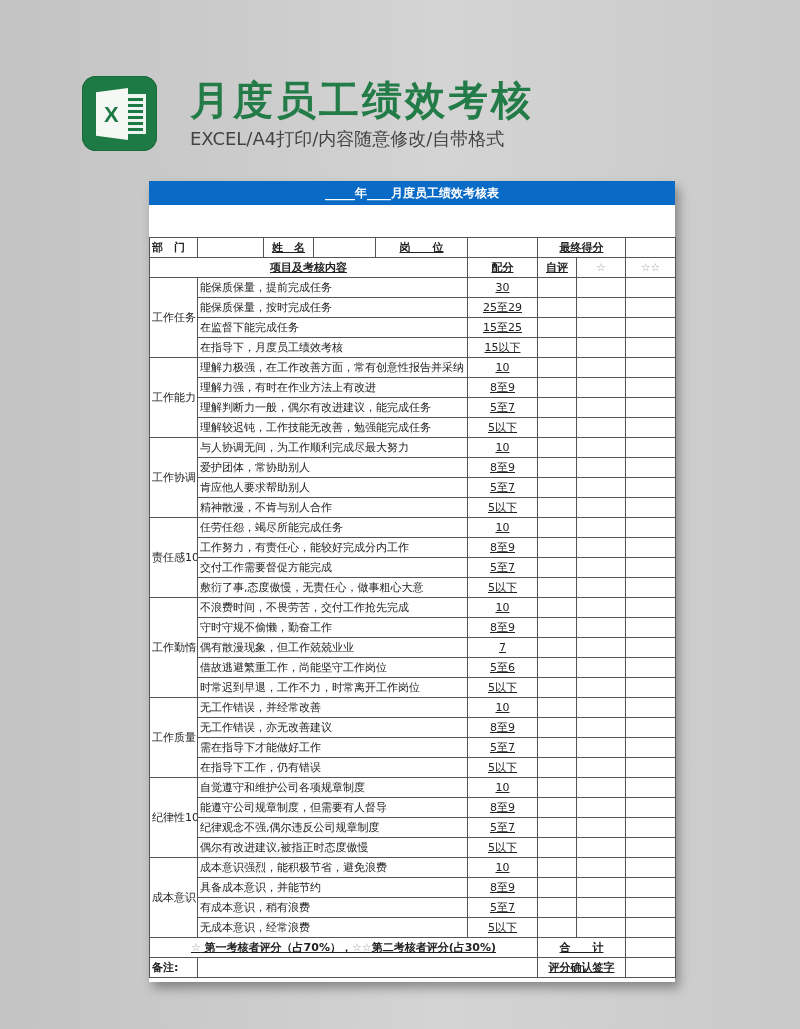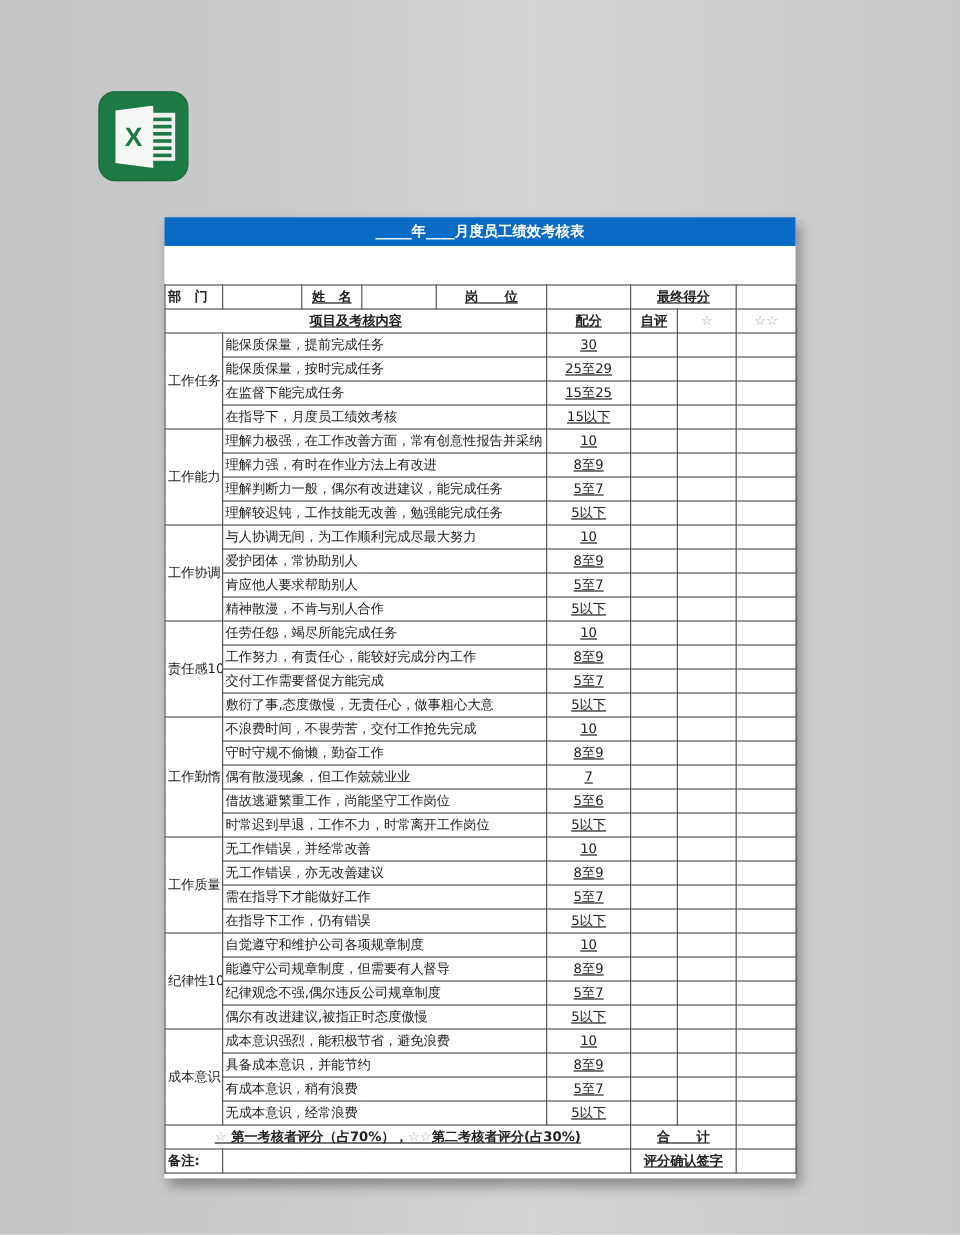--- a/index.html
+++ b/index.html
@@ -30,21 +30,21 @@
   }
   .banner-title {
     position: absolute; left: 190px; top: 78px; font-size: 40px; font-weight: bold;
     color: #237c48; letter-spacing: 3px; line-height: 44px;
   }
   .banner-sub {
     position: absolute; left: 190px; top: 128px; font-size: 18px; color: #444;
     line-height: 22px;
   }
   .paper {
-    position: absolute; left: 137px; top: 181px; width: 526px; height: 801px;
+    position: absolute; left: 149px; top: 181px; width: 526px; height: 801px;
     background: #fff; box-shadow: 4px 6px 10px rgba(0,0,0,0.35);
   }
   .sheet-title {
     position: absolute; left: 0; top: 0; width: 526px; height: 24px;
     background: #0a6bc6; color: #fff; font-size: 12px; font-weight: bold;
     text-align: center; line-height: 24px;
   }
   table.form {
     position: absolute; left: 0; top: 24px; border-collapse: collapse;
     table-layout: fixed; width: 526px; font-size: 11px; color: #222; margin-top: 32px;
@@ -71,20 +71,22 @@
         <i style="top:10px"></i>
         <i style="top:16px"></i>
         <i style="top:22px"></i>
         <i style="top:28px"></i>
         <i style="top:34px"></i>
     </div>
     <div class="xl-doc">
         <span>X</span>
       </div>
   </div>
+  <div class="banner-title">月度员工绩效考核</div>
+  <div class="banner-sub">EXCEL/A4打印/内容随意修改/自带格式</div>
 </div>
 
 <div class="paper">
   <div class="sheet-title">_____年____月度员工绩效考核表</div>
   <table class="form">
     <colgroup>
       <col style="width:48px">
         <col style="width:66px">
         <col style="width:50px">
         <col style="width:62px">

